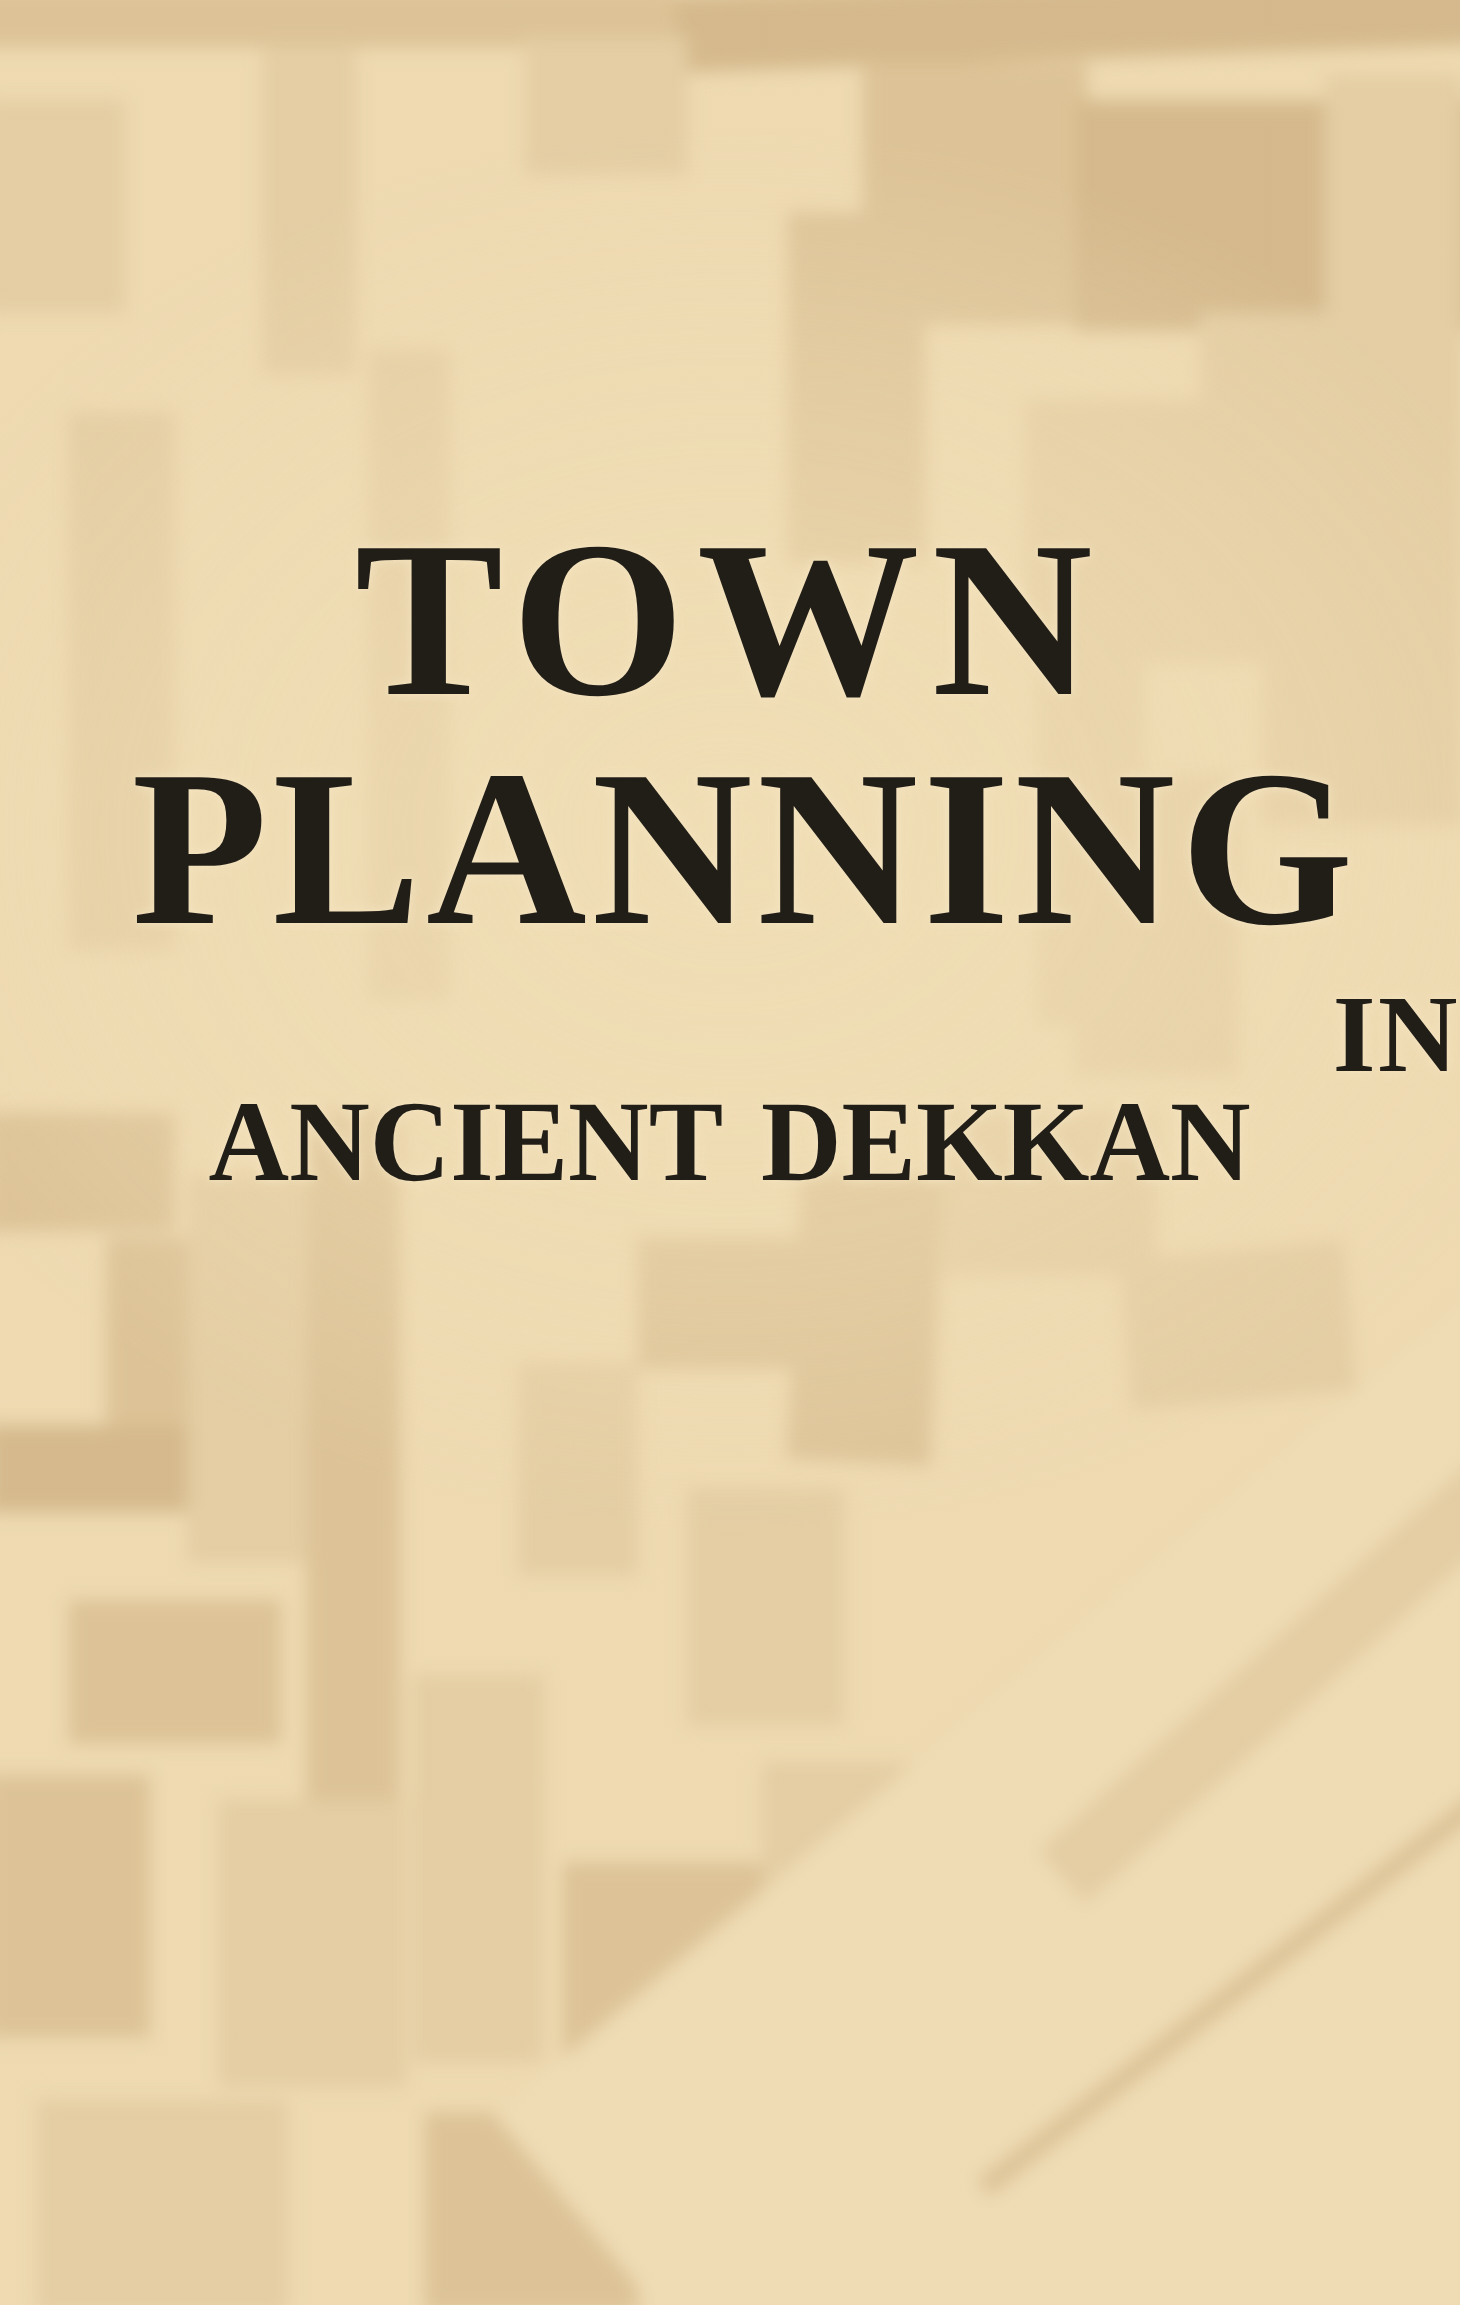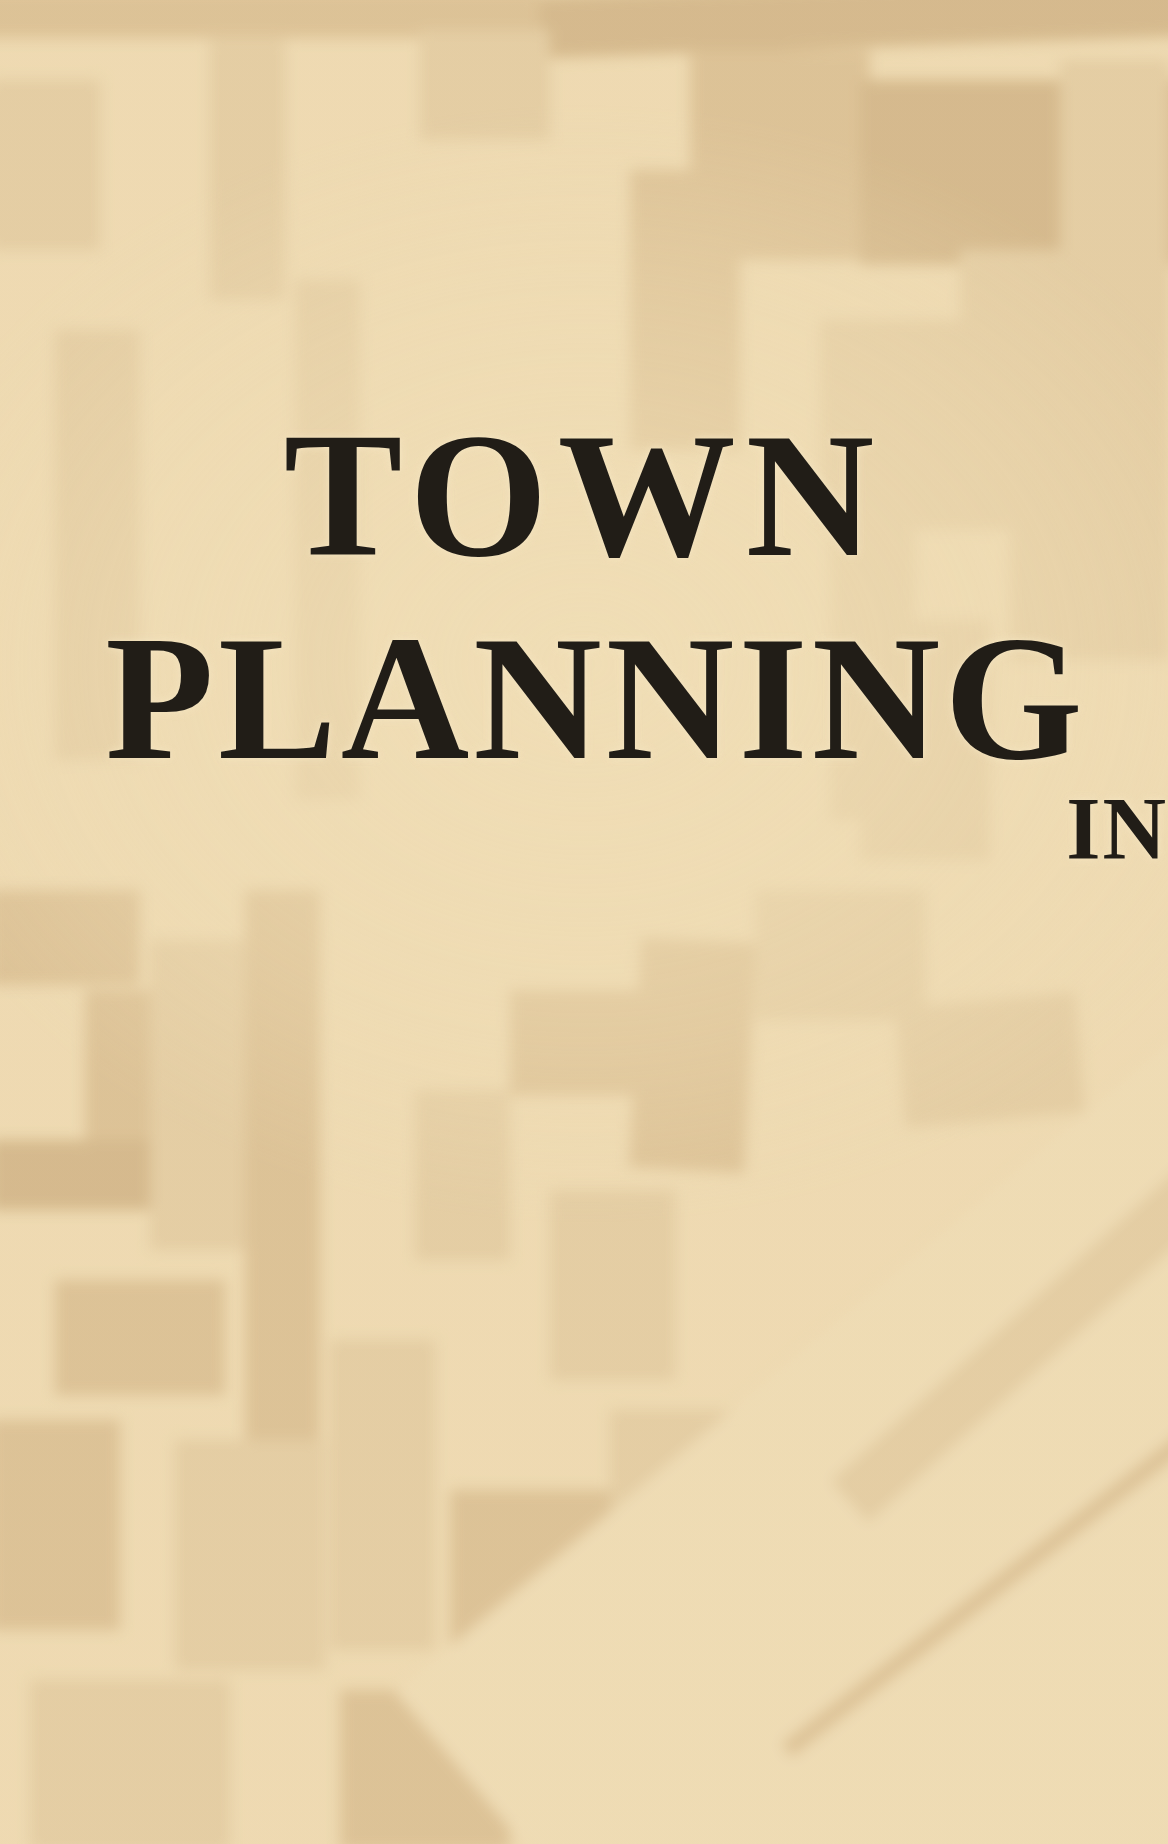--- a/index.html
+++ b/index.html
@@ -42,21 +42,21 @@
     left: 0;
     right: 0;
     text-align: center;
     font-weight: bold;
     line-height: 1;
     white-space: nowrap;
     text-shadow: 0 0 10px rgba(244,229,194,0.85), 0 0 3px rgba(244,229,194,0.6);
   }
 
   .title-1 { top: 406px; font-size: 178px; letter-spacing: 10px; }
-  .title-2 { top: 609px; font-size: 178px; letter-spacing: 4px; padding-left: 24px; }
+  .title-2 { top: 589px; font-size: 178px; letter-spacing: 4px; padding-left: 24px; }
   .subtitle-1 { top: 785px; font-size: 88px; letter-spacing: 2px; text-align: right; }
   .subtitle-2 { top: 867px; font-size: 92px; letter-spacing: 0; word-spacing: 10px; }
   .subtitle-2 .squeeze { display: inline-block; transform: scaleX(0.97); transform-origin: center; }
 
   .author-line { top: 1585px; font-size: 62px; }
   .author-line .squeeze {
     display: inline-block;
     transform: translateX(-28px) scaleX(0.88);
     transform-origin: center;
   }
@@ -110,16 +110,19 @@
 
   <div class="wash"></div>
 
   <div class="text-layer">
     <div class="line title-1">TOWN</div>
 
     <div class="line title-2">PLANNING</div>
 
     <div class="line subtitle-1">IN</div>
 
+    <div class="line subtitle-2">
+      <span class="squeeze">ANCIENT DEKKAN</span>
+    </div>
 
   </div>
 
 </div>
 
 </body></html>

